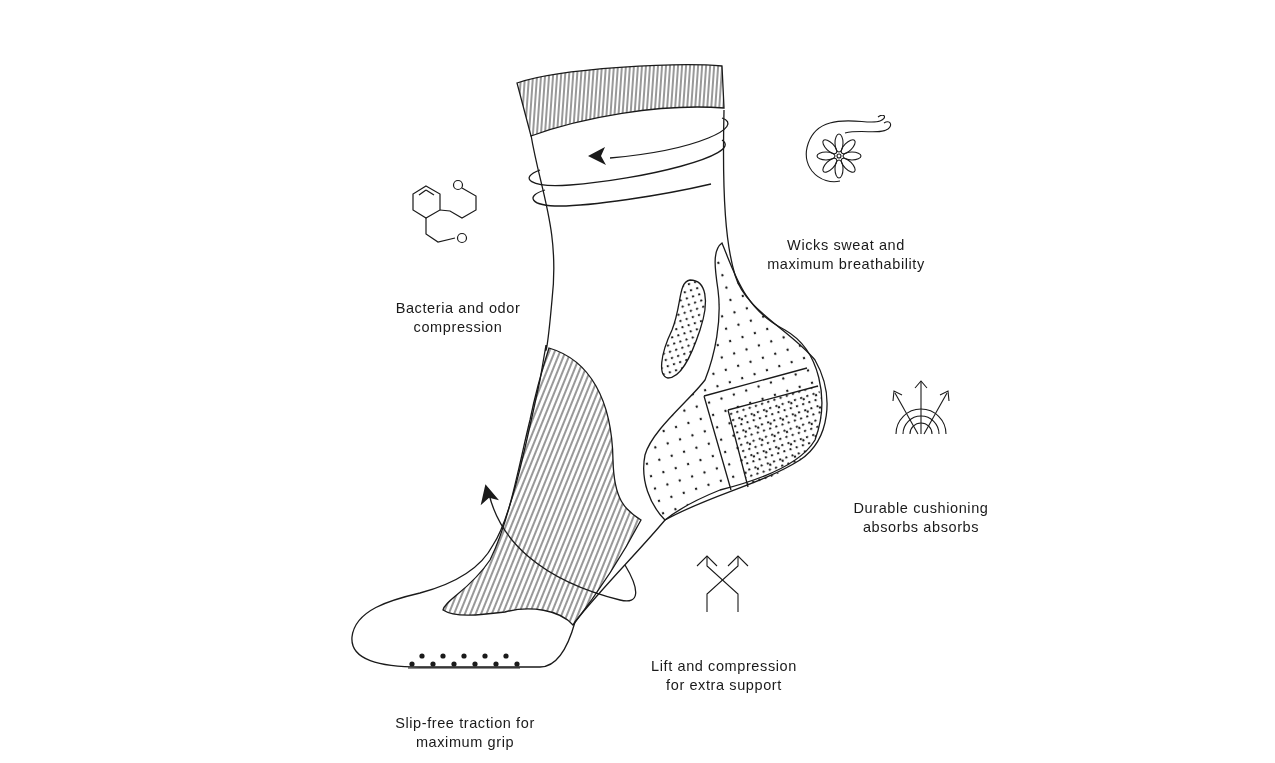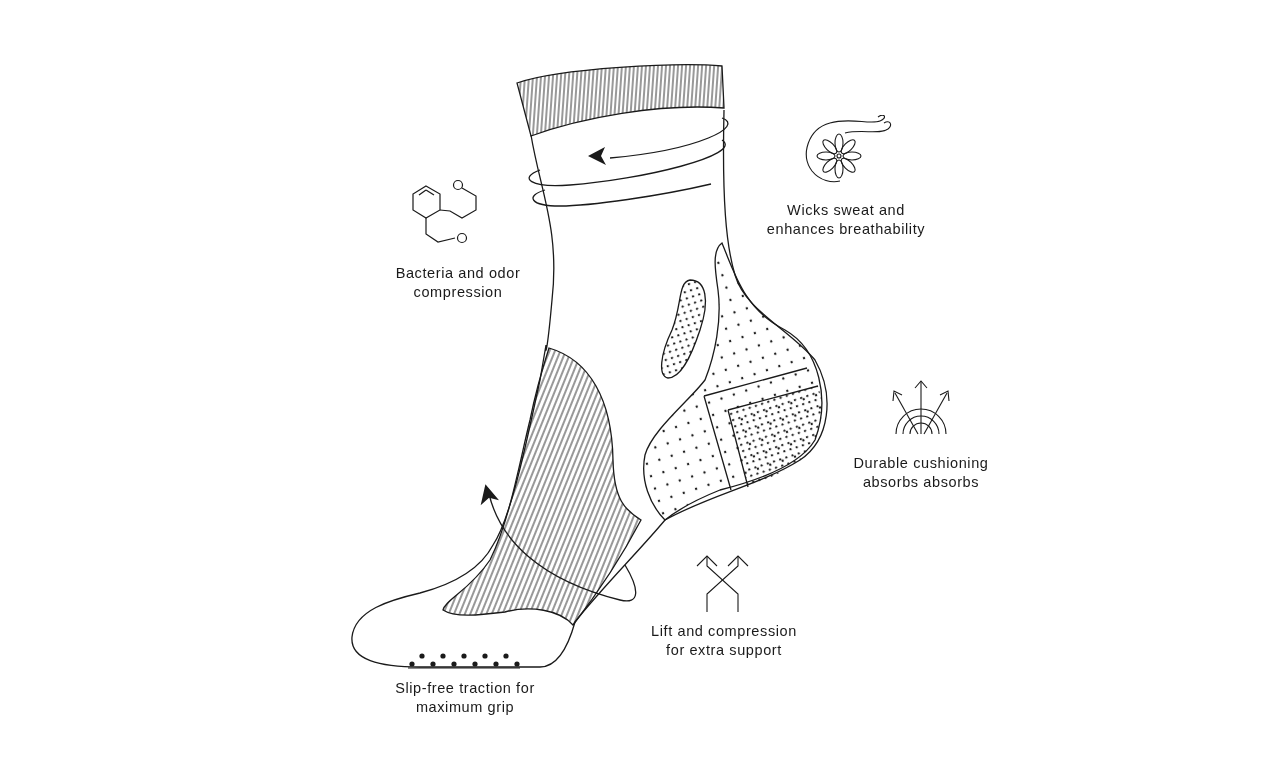--- a/index.html
+++ b/index.html
@@ -1,20 +1,20 @@
 <!DOCTYPE html>
 <html><head>
 <meta charset="utf-8">
 <style>
   html, body { margin:0; padding:0; background:#ffffff; }
   body { width:1275px; height:763px; position:relative; overflow:hidden;
          font-family:"Liberation Sans", "DejaVu Sans", sans-serif; color:#1a1a1a; }
   .stage { position:absolute; left:0; top:0; width:1275px; height:763px; }
   svg.art { position:absolute; left:0; top:0; }
-  .feature { position:absolute; text-align:center; }
+  .feature { position:absolute; text-align:center;margin-top:35px; }
   .feature .label { font-size:14.5px; line-height:19px; letter-spacing:0.6px; color:#1a1a1a; }
   .feature .label span { display:block; white-space:nowrap; }
   .icon { position:absolute; }
 </style>
 </head>
 <body>
 
 <div class="stage">
 
   <svg class="art" width="1275" height="763" viewBox="0 0 1275 763">
@@ -140,38 +140,38 @@
         <ellipse cx="0" cy="-13" rx="4" ry="9" transform="rotate(180)"></ellipse>
         <ellipse cx="0" cy="-13" rx="4" ry="9" transform="rotate(225)"></ellipse>
         <ellipse cx="0" cy="-13" rx="4" ry="9" transform="rotate(270)"></ellipse>
         <ellipse cx="0" cy="-13" rx="4" ry="9" transform="rotate(315)"></ellipse>
       </g>
     </svg>
   </div>
   <div class="feature" style="left:746px;top:201px;width:200px;">
     <div class="label">
       <span>Wicks sweat and</span>
-      <span>enhances breathability</span>
+      <span>maximum breathability</span>
     </div>
   </div>
 
   <div class="icon" style="left:888px;top:378px;width:66px;height:58px;">
     <svg width="66" height="58" viewBox="0 0 66 58" fill="none" stroke="#1a1a1a" stroke-width="1.1">
       <path d="M 8 56 A 25 25 0 0 1 58 56"></path>
       <path d="M 15 56 A 18 18 0 0 1 51 56"></path>
       <path d="M 22 56 A 11 11 0 0 1 44 56"></path>
       <line x1="33" y1="56" x2="33" y2="3"></line>
         <path d="M 27 10 L 33 3 L 39 10"></path>
       <line x1="30" y1="56" x2="7" y2="15"></line>
         <path d="M 5 23 L 6 13 L 14 17"></path>
       <line x1="36" y1="56" x2="59" y2="15"></line>
         <path d="M 61 23 L 60 13 L 52 17"></path>
     </svg>
   </div>
-  <div class="feature" style="left:826px;top:454px;width:190px;text-align:center;">
+  <div class="feature" style="left:826px;top:464px;width:190px;text-align:center;">
     <div class="label">
       <span>Durable cushioning</span>
       <span>absorbs absorbs</span>
     </div>
   </div>
 
   <div class="icon" style="left:694px;top:552px;width:58px;height:62px;">
     <svg width="58" height="62" viewBox="0 0 58 62" fill="none" stroke="#1a1a1a" stroke-width="1.1">
       <path d="M 13 60 L 13 42 L 44 14 L 44 4"></path>
       <path d="M 44 60 L 44 42 L 13 14 L 13 4"></path>

